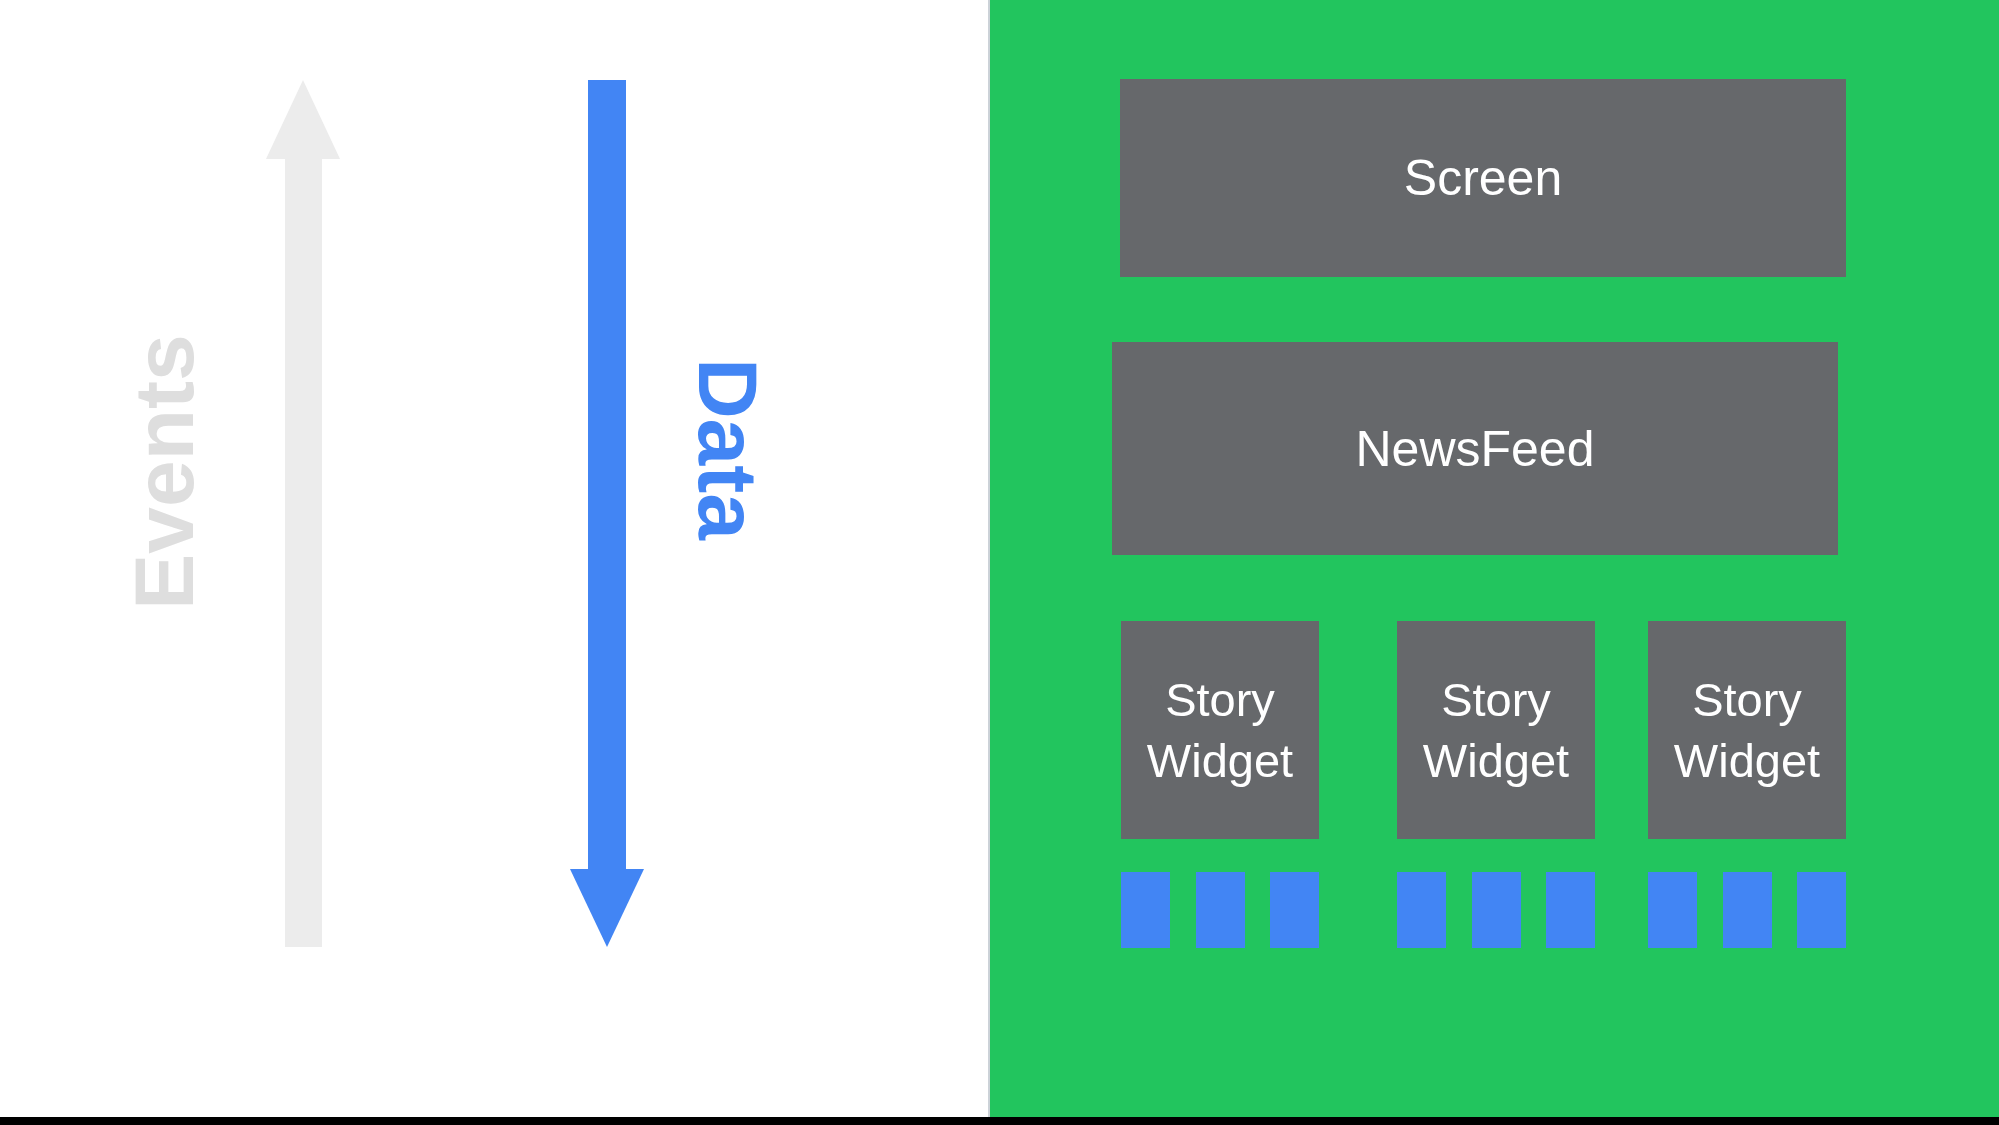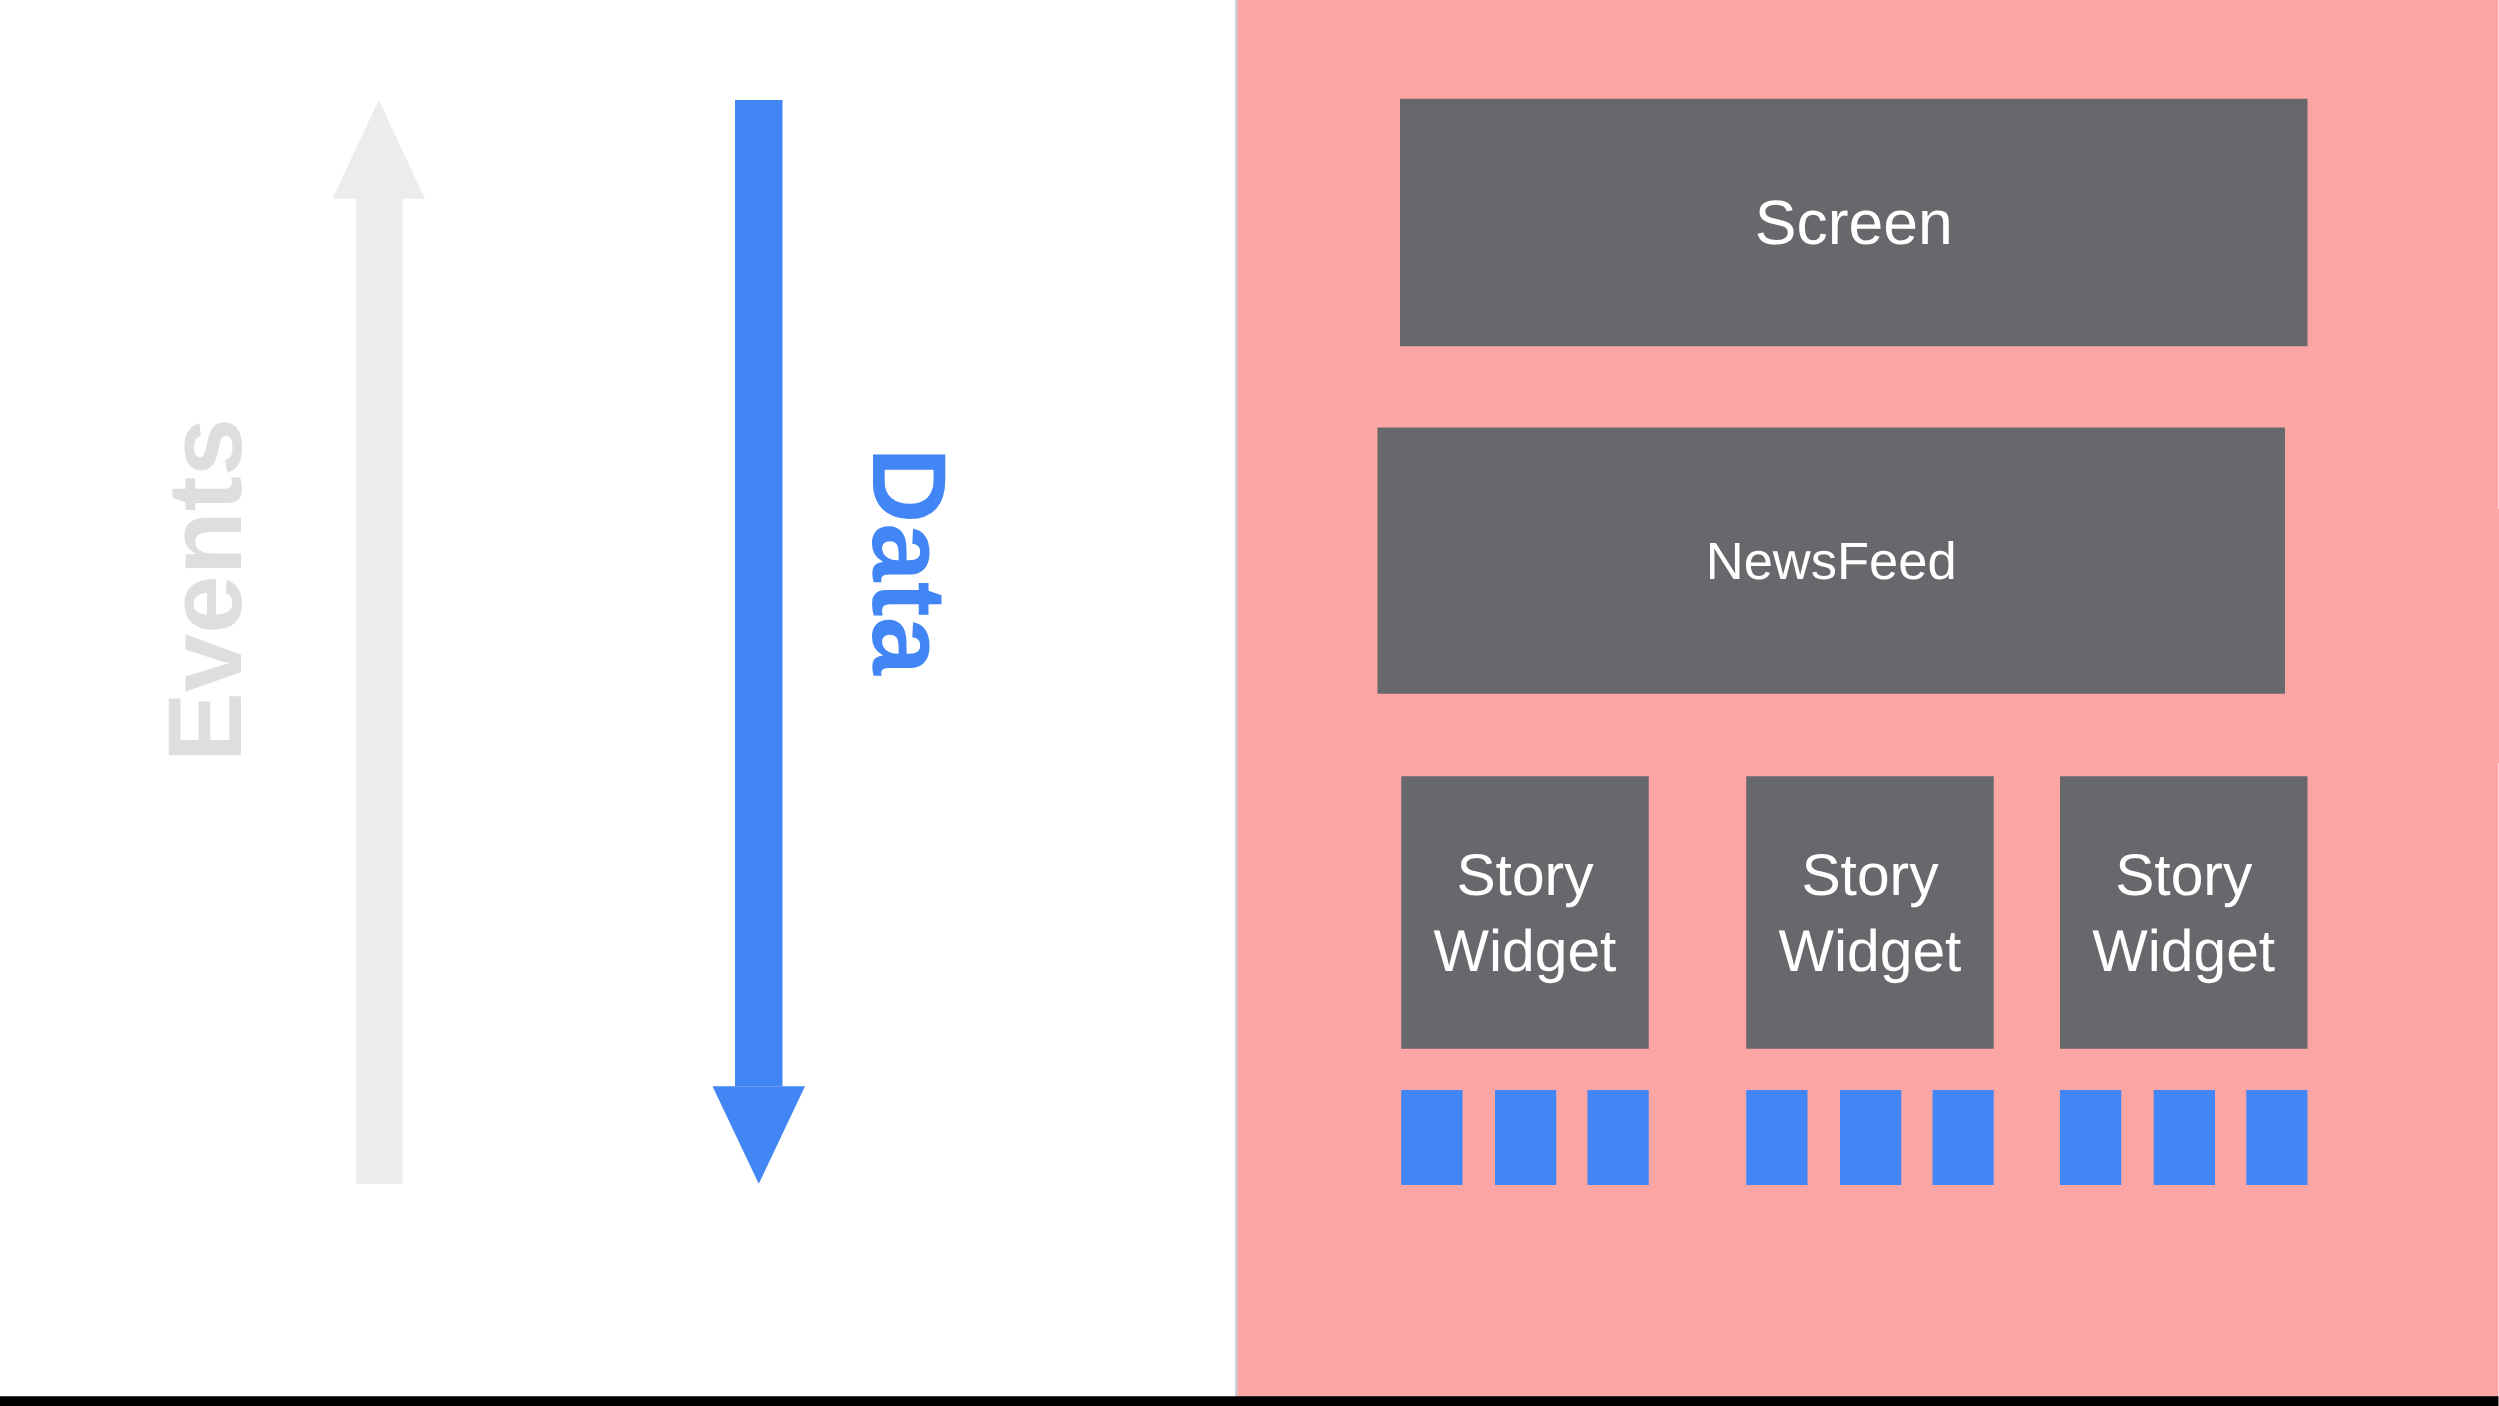--- a/index.html
+++ b/index.html
@@ -49,36 +49,36 @@
     width: 0; height: 0;
     border-left: 37px solid transparent;
     border-right: 37px solid transparent;
     border-top: 78px solid #4285f4;
   }
 
   
   .dark-panel {
     position: absolute; left: 988px; top: 0;
     width: 1011px; height: 1125px;
-    background: #fca5a5;
+    background: #22c55e;
   }
   .panel-edge-line {
     position: absolute; left: 988px; top: 0;
     width: 2px; height: 1117px; background: #ccd2d8;
   }
 
   .gray-box {
     position: absolute;
     background: #66686b;
     color: #ffffff;
     display: flex; align-items: center; justify-content: center;
     text-align: center;
   }
   .screen-box   { left: 132px; top: 79px;  width: 726px; height: 198px; font-size: 50px; }
-  .newsfeed-box { left: 114px; top: 342px; width: 726px; height: 213px; font-size: 42px; }
+  .newsfeed-box { left: 124px; top: 342px; width: 726px; height: 213px; font-size: 50px; }
 
   .story-box { top: 621px; width: 198px; height: 218px; font-size: 47px; line-height: 1.3; align-items: center; }
   .story-box-1 { left: 133px; }
   .story-box-2 { left: 409px; }
   .story-box-3 { left: 660px; }
 
   .tile-row {
     position: absolute; top: 872px; width: 198px; height: 76px;
     display: flex; justify-content: space-between;
   }

